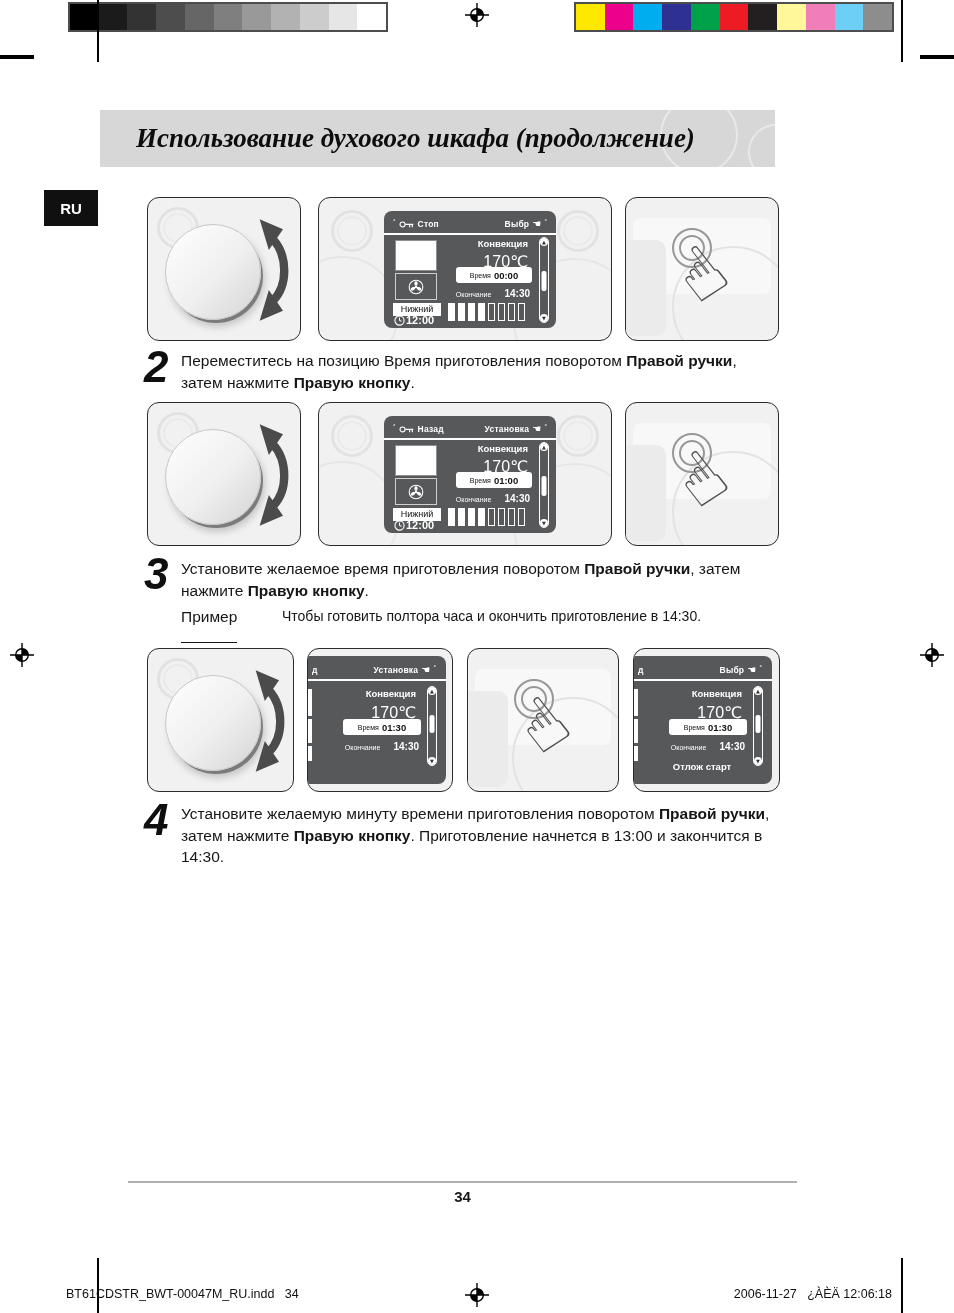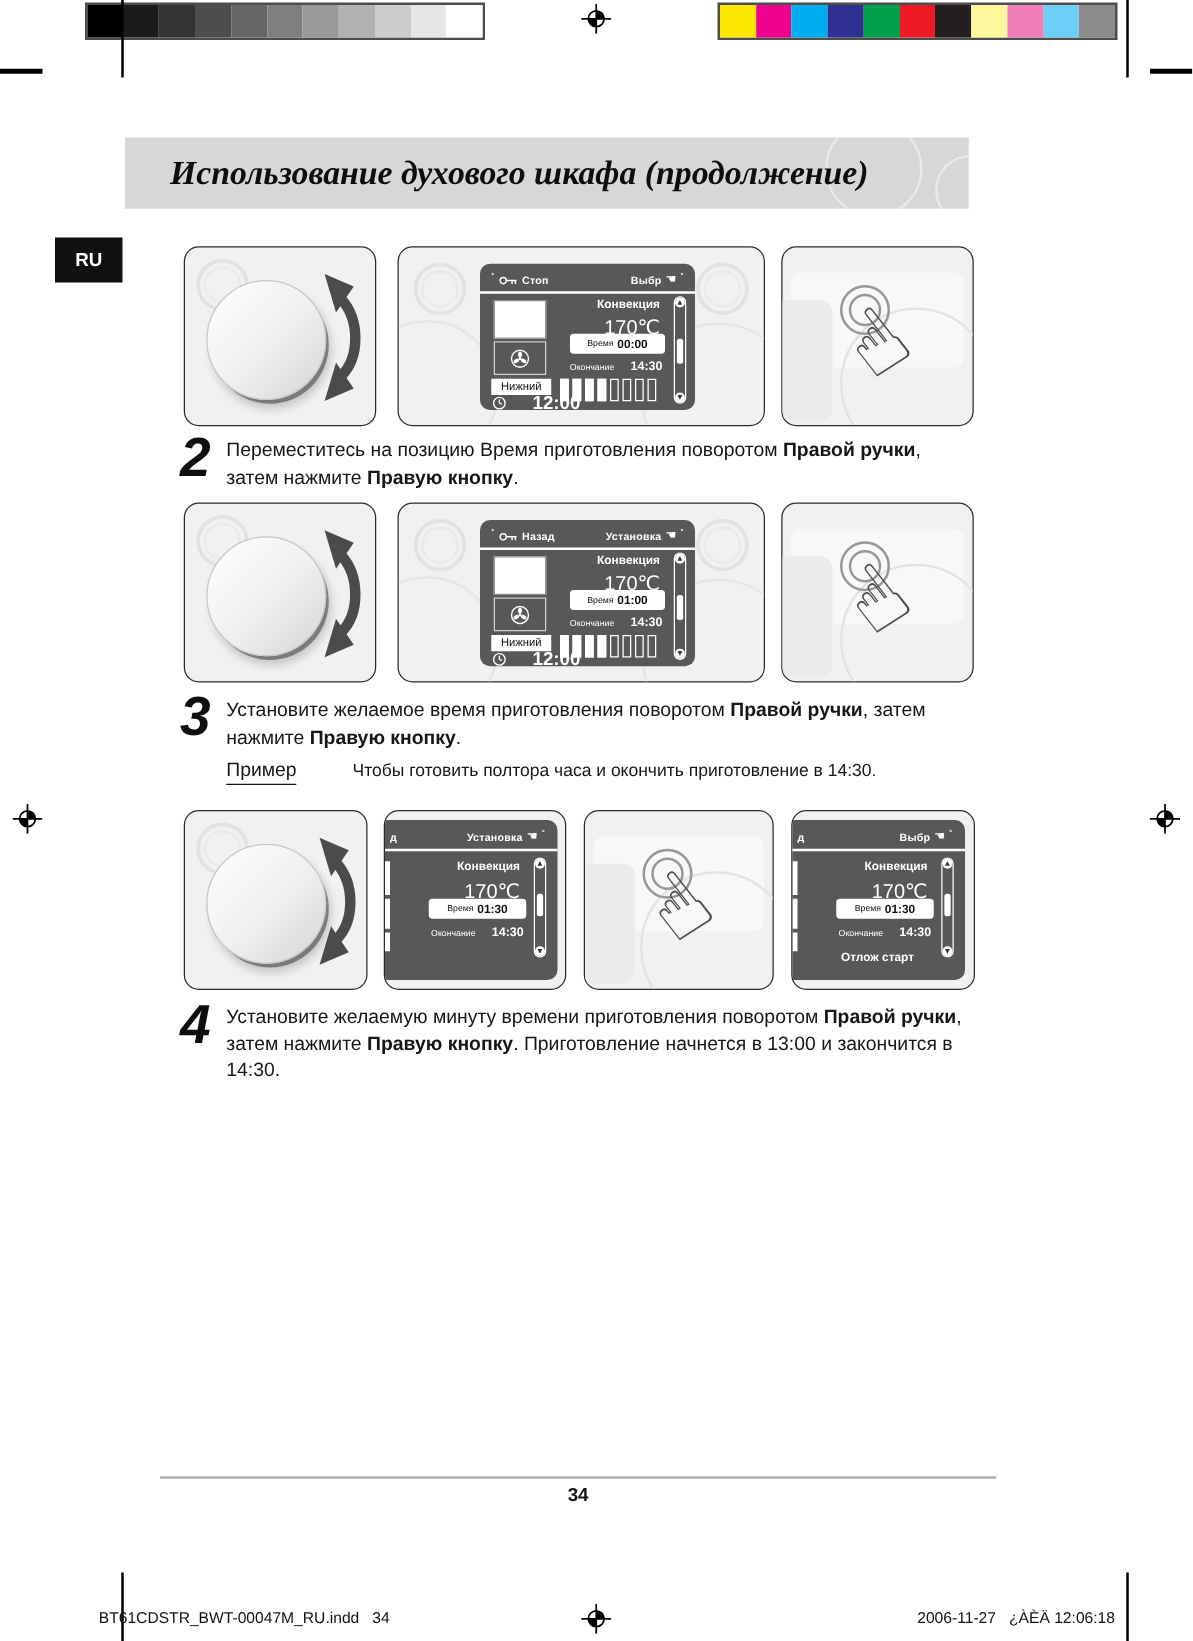--- a/index.html
+++ b/index.html
@@ -48,22 +48,22 @@
     align-items:center;font-size:8.5px;font-weight:bold;letter-spacing:.2px;}
   .lcd-head .grp{display:flex;align-items:center;gap:3px;}
   .hand-glyph{font-family:"DejaVu Sans",sans-serif;font-size:10px;font-weight:normal;}
   .deg{font-size:6px;vertical-align:top;position:relative;top:-3px;}
   .lcd-divider{position:absolute;top:22px;left:0;right:0;height:2px;background:#fff;}
   .heater-rect{position:absolute;left:11px;top:29px;width:42px;height:31px;background:#fff;border:1px solid #8f8f8f;box-sizing:border-box;}
   .fan-box{position:absolute;left:11px;top:62px;width:42px;height:27px;border:1.5px solid #cfcfcf;
     box-sizing:border-box;display:flex;align-items:center;justify-content:center;}
   .lower-tag{position:absolute;left:9px;top:92px;width:48px;height:13px;background:#fff;color:#111;
     font-size:9px;line-height:13px;text-align:center;}
-  .clock-row{position:absolute;left:10px;top:103px;display:flex;gap:21px;align-items:center;
-    font-size:15px;font-weight:bold;}
+  .clock-row{position:absolute;left:10px;top:103px;display:flex;gap:1px;align-items:center;
+    font-size:11px;font-weight:bold;}
   .mode-label{position:absolute;top:27px;right:28px;font-size:9.5px;font-weight:bold;}
   .temp-label{position:absolute;top:41px;right:28px;font-size:16px;}
   .time-pill{position:absolute;top:56px;right:24px;width:76px;height:16px;background:#fff;border-radius:3px;
     color:#111;display:flex;align-items:center;justify-content:center;gap:3px;}
   .time-pill .small{font-size:7px;}
   .time-pill b{font-size:9.5px;}
   .end-label{position:absolute;top:77px;right:26px;display:flex;gap:13px;align-items:baseline;}
   .end-label .small{font-size:7px;}
   .end-label b{font-size:10px;}
   .bars{position:absolute;left:64px;top:92px;display:flex;gap:3px;}
@@ -85,21 +85,21 @@
   .lcd-cut .temp-label{right:30px;top:47px;}
   .lcd-cut .time-pill{right:25px;top:63px;width:78px;}
   .lcd-cut .end-label{right:27px;top:85px;}
   .lcd-cut .scrollbar{right:9px;top:30px;height:80px;}
   .lcd-cut .sb-thumb{top:28px;height:18px;}
   .delay-label{position:absolute;left:60px;right:8px;top:105px;text-align:center;font-size:9.5px;font-weight:bold;}
 
   
   .step-num{position:absolute;font-style:italic;font-weight:bold;font-size:44px;line-height:1;color:#0f0f0f;}
   .step-text{position:absolute;font-size:15.5px;line-height:21.5px;color:#161616;}
-  .example-label{position:absolute;font-size:15.5px;border-bottom:1.5px solid #161616;padding-bottom:1px;}
+  .example-label{position:absolute;font-size:15.5px;border-bottom:1.5px solid #161616;padding-bottom:16px;}
   .example-text{position:absolute;font-size:14px;}
 
   
   .page-rule{position:absolute;left:128px;top:1181px;width:669px;height:2px;background:#b0b0b0;}
   .page-num{position:absolute;left:128px;top:1188px;width:669px;text-align:center;font-size:15px;font-weight:bold;}
   .footer-text{position:absolute;top:1287px;font-size:12.5px;color:#111;white-space:pre;}
 </style>
 </head>
 <body>
 
@@ -440,16 +440,16 @@
     </div>
   </div>
 
   <div class="step-num" style="left:144px;top:798px;">4</div>
   <div class="step-text" style="left:181px;top:803px;width:600px;">
     <span>Установите желаемую минуту времени приготовления поворотом </span><b>Правой ручки</b><span>, затем нажмите </span><b>Правую кнопку</b><span>. Приготовление начнется в 13:00 и закончится в 14:30.</span>
   </div>
 
   <div class="page-rule"></div>
   <div class="page-num">34</div>
-  <div class="footer-text" style="left:79px;">BT61CDSTR_BWT-00047M_RU.indd   34</div>
+  <div class="footer-text" style="left:66px;">BT61CDSTR_BWT-00047M_RU.indd   34</div>
   <div class="footer-text" style="right:62px;">2006-11-27   ¿ÀÈÄ 12:06:18</div>
 
 </div>
 
 </body></html>

